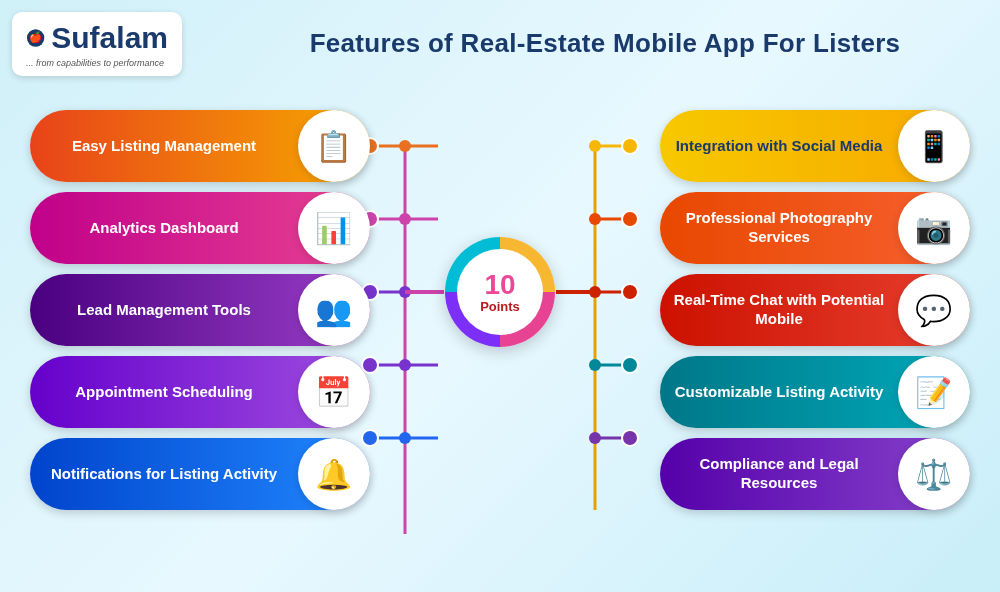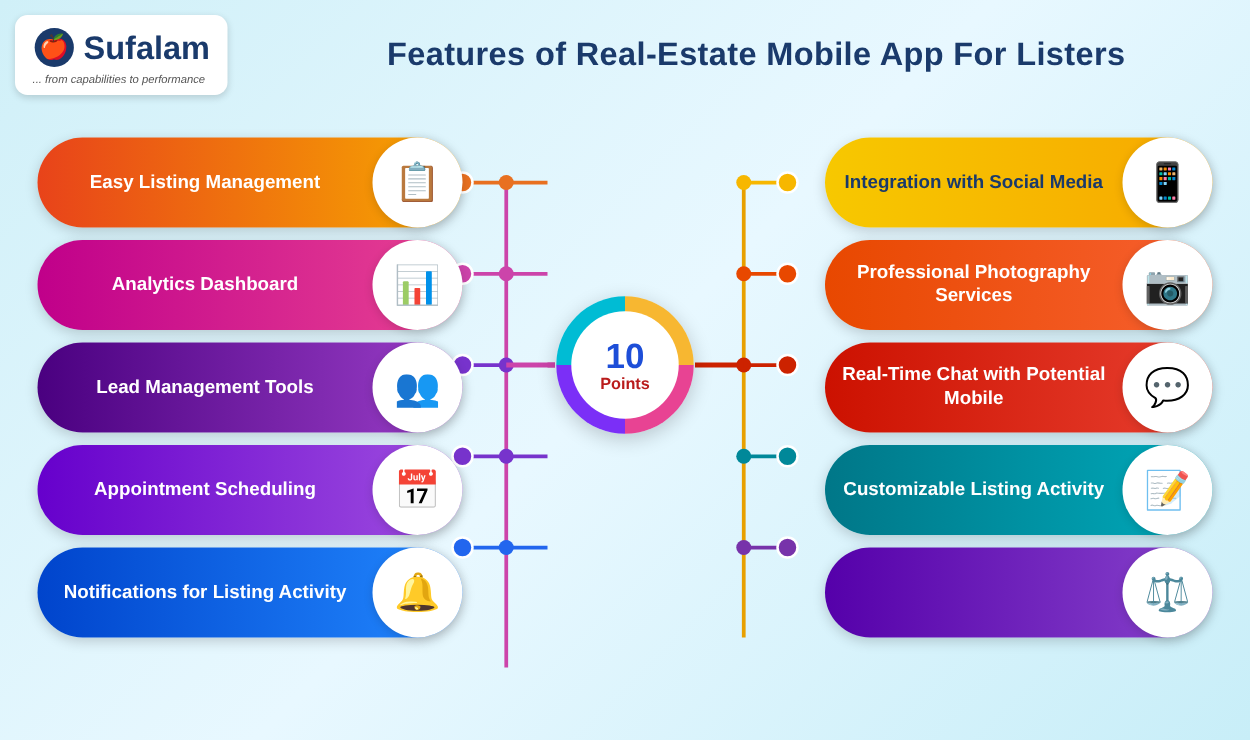--- a/index.html
+++ b/index.html
@@ -26,21 +26,21 @@
     .logo-top {
       display: flex;
       align-items: center;
       gap: 6px;
     }
     .logo-icon {
       width: 36px;
       height: 36px;
     }
     .logo-text {
-      font-size: 26px;
+      font-size: 30px;
       font-weight: bold;
       color: #1a3a6b;
     }
     .logo-sub {
       font-size: 9px;
       color: #555;
       margin-top: 2px;
       font-style: italic;
     }
 
@@ -79,21 +79,21 @@
       border-radius: 50%;
       background: white;
       display: flex;
       flex-direction: column;
       align-items: center;
       justify-content: center;
     }
     .center-number {
       font-size: 28px;
       font-weight: 900;
-      color: #1d4ed8;
+      color: #ec4899;
       line-height: 1;
     }
     .center-label {
       font-size: 13px;
       font-weight: 700;
       color: #b91c1c;
     }
 
     
     .left-items {
@@ -324,15 +324,16 @@
     <div class="pill-icon-wrap">
       <span style="font-size:30px;">📝</span>
     </div>
     <span class="pill-text">Customizable Listing Activity</span>
   </div>
 
   <div class="pill pill-right pill-purple2" style="width:310px;">
     <div class="pill-icon-wrap">
       <span style="font-size:30px;">⚖️</span>
     </div>
+    <span class="pill-text">Compliance and Legal Resources</span>
   </div>
 
 </div>
 
 </body></html>

